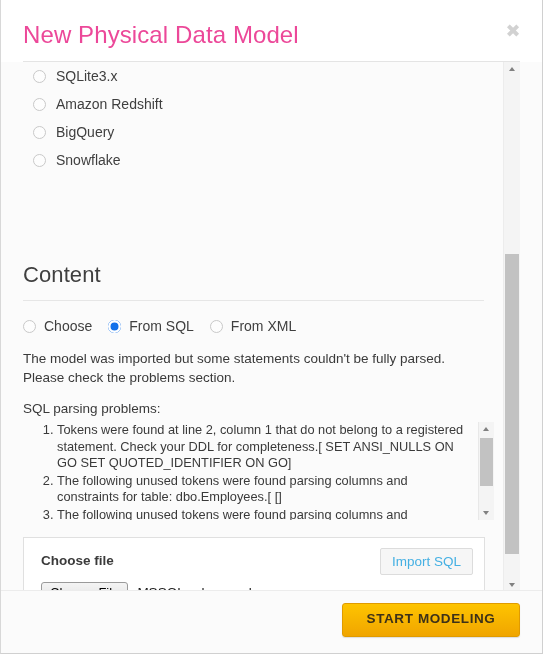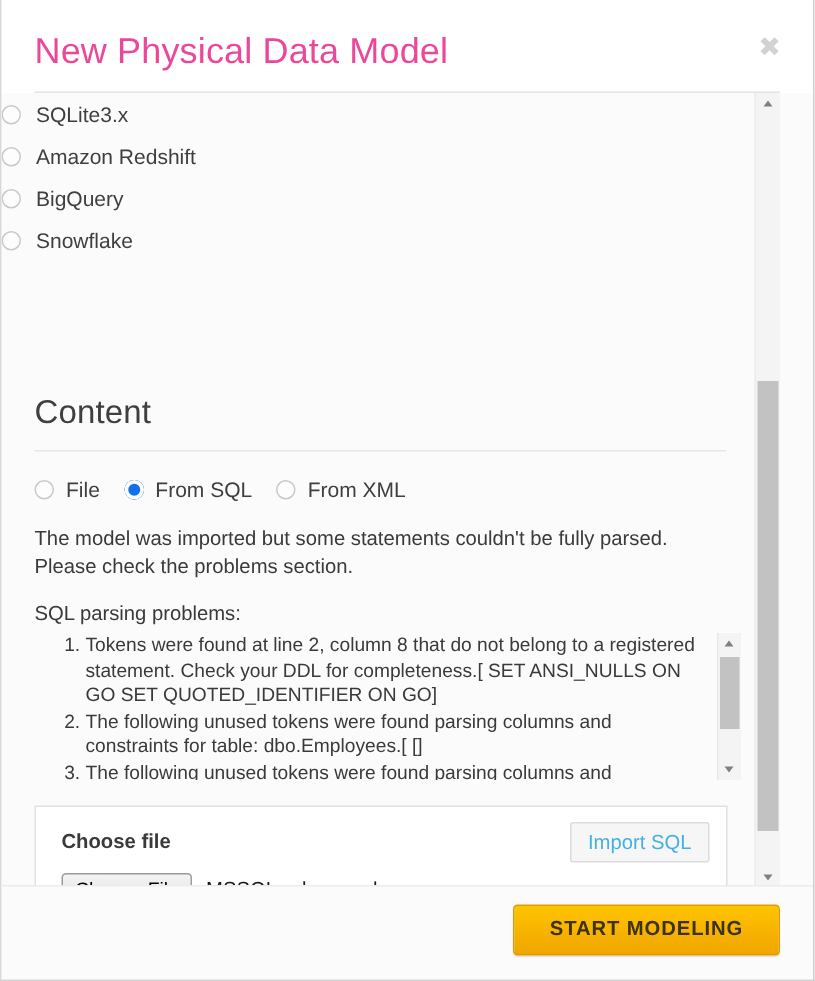--- a/index.html
+++ b/index.html
@@ -85,20 +85,21 @@
   .db-list {
     position: absolute;
     left: 0;
     top: 0;
     width: 100%;
   }
   .radio-row {
     display: flex;
     align-items: center;
     height: 28px;
+    padding-left: 32px;
   }
   .radio {
     width: 13px;
     height: 13px;
     border-radius: 50%;
     border: 1px solid #c9c9c9;
     background: #fdfdfd;
     box-sizing: border-box;
     flex: 0 0 auto;
     cursor: pointer;
@@ -356,38 +357,38 @@
       </div>
     </div>
 
     <div class="section">
       <div class="section-title">Content</div>
       <div class="section-rule"></div>
 
       <div class="content-radios">
         <div class="radio-row">
           <span class="radio"></span>
-          <span class="radio-label">File</span>
+          <span class="radio-label">Choose</span>
         </div>
         <div class="radio-row">
           <span class="radio checked"></span>
           <span class="radio-label">From SQL</span>
         </div>
         <div class="radio-row">
           <span class="radio"></span>
           <span class="radio-label">From XML</span>
         </div>
       </div>
 
       <div class="msg">The model was imported but some statements couldn't be fully parsed. Please check the problems section.</div>
       <div class="msg-sub">SQL parsing problems:</div>
 
       <div class="problems-wrap">
         <ol class="problems">
-          <li>Tokens were found at line 2, column 8 that do not belong to a registered statement. Check your DDL for completeness.[ SET ANSI_NULLS ON GO SET QUOTED_IDENTIFIER ON GO]</li>
+          <li>Tokens were found at line 2, column 1 that do not belong to a registered statement. Check your DDL for completeness.[ SET ANSI_NULLS ON GO SET QUOTED_IDENTIFIER ON GO]</li>
           <li>The following unused tokens were found parsing columns and constraints for table: dbo.Employees.[ []</li>
           <li>The following unused tokens were found parsing columns and constraints for table: dbo.Orders.[ []</li>
         </ol>
         <div class="scrollbar sb-inner">
           <div class="sb-arrow up"></div>
           <div class="sb-thumb" style="top:16px;height:48px;"></div>
           <div class="sb-arrow down"></div>
         </div>
       </div>
     </div>

